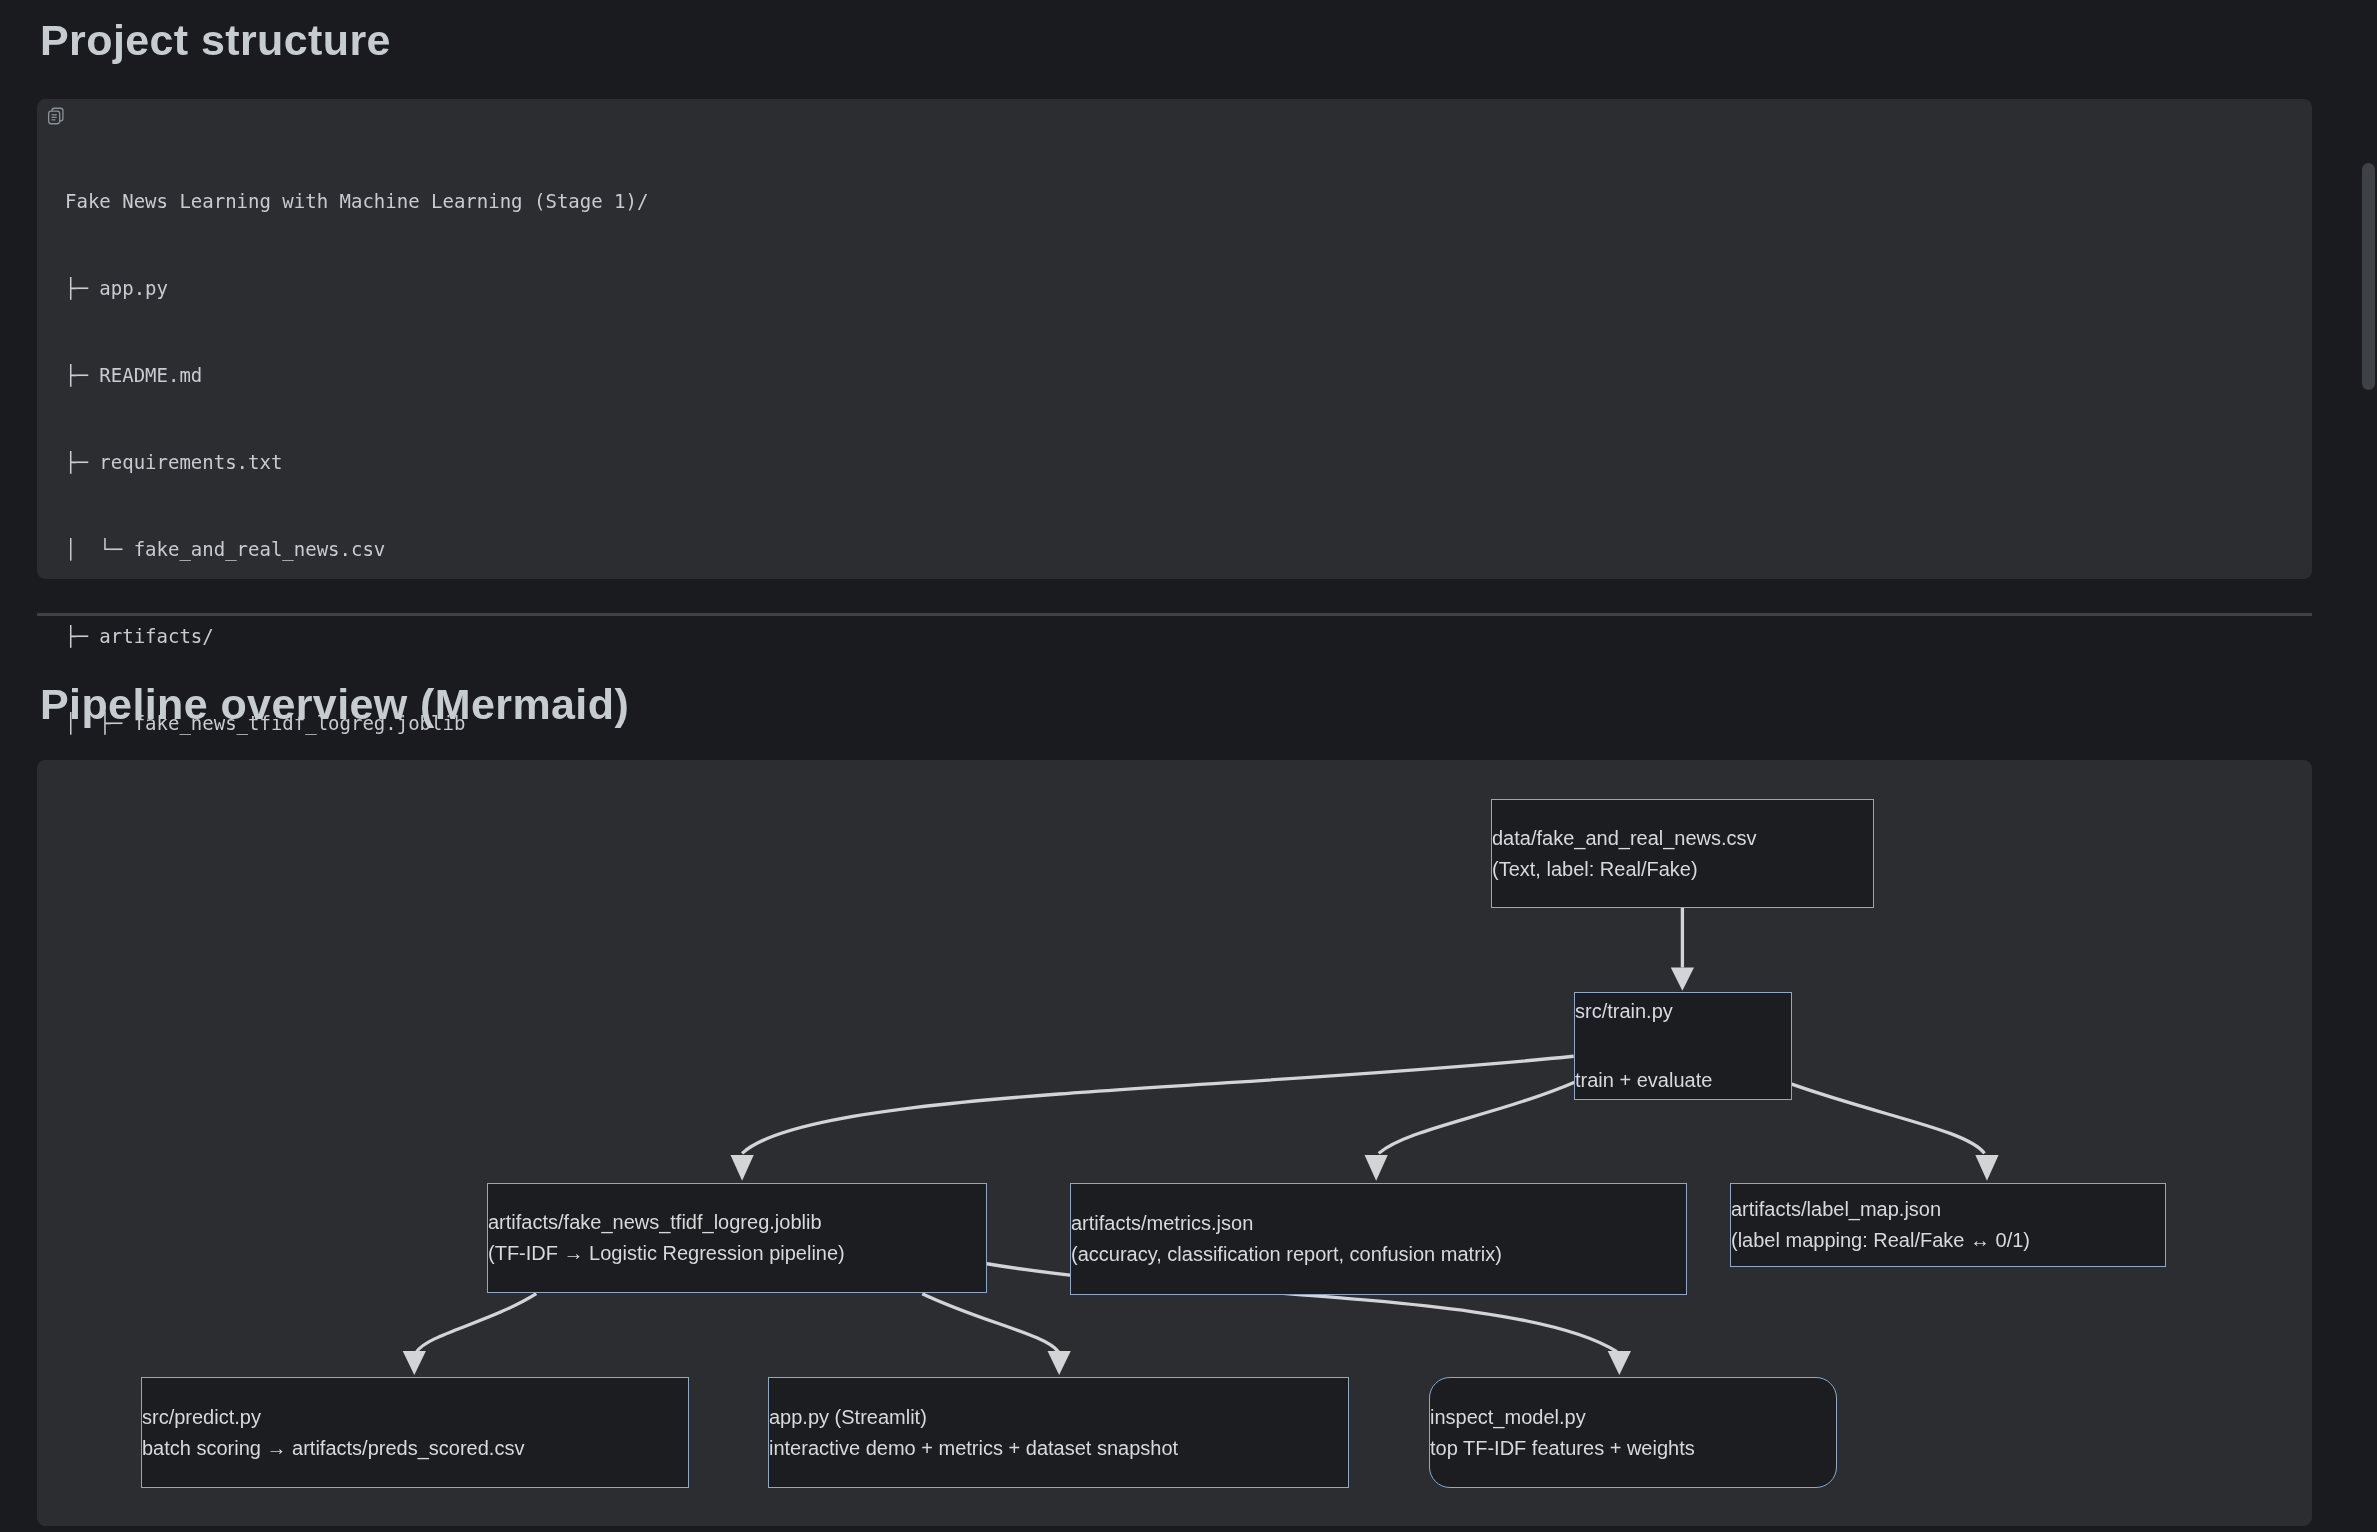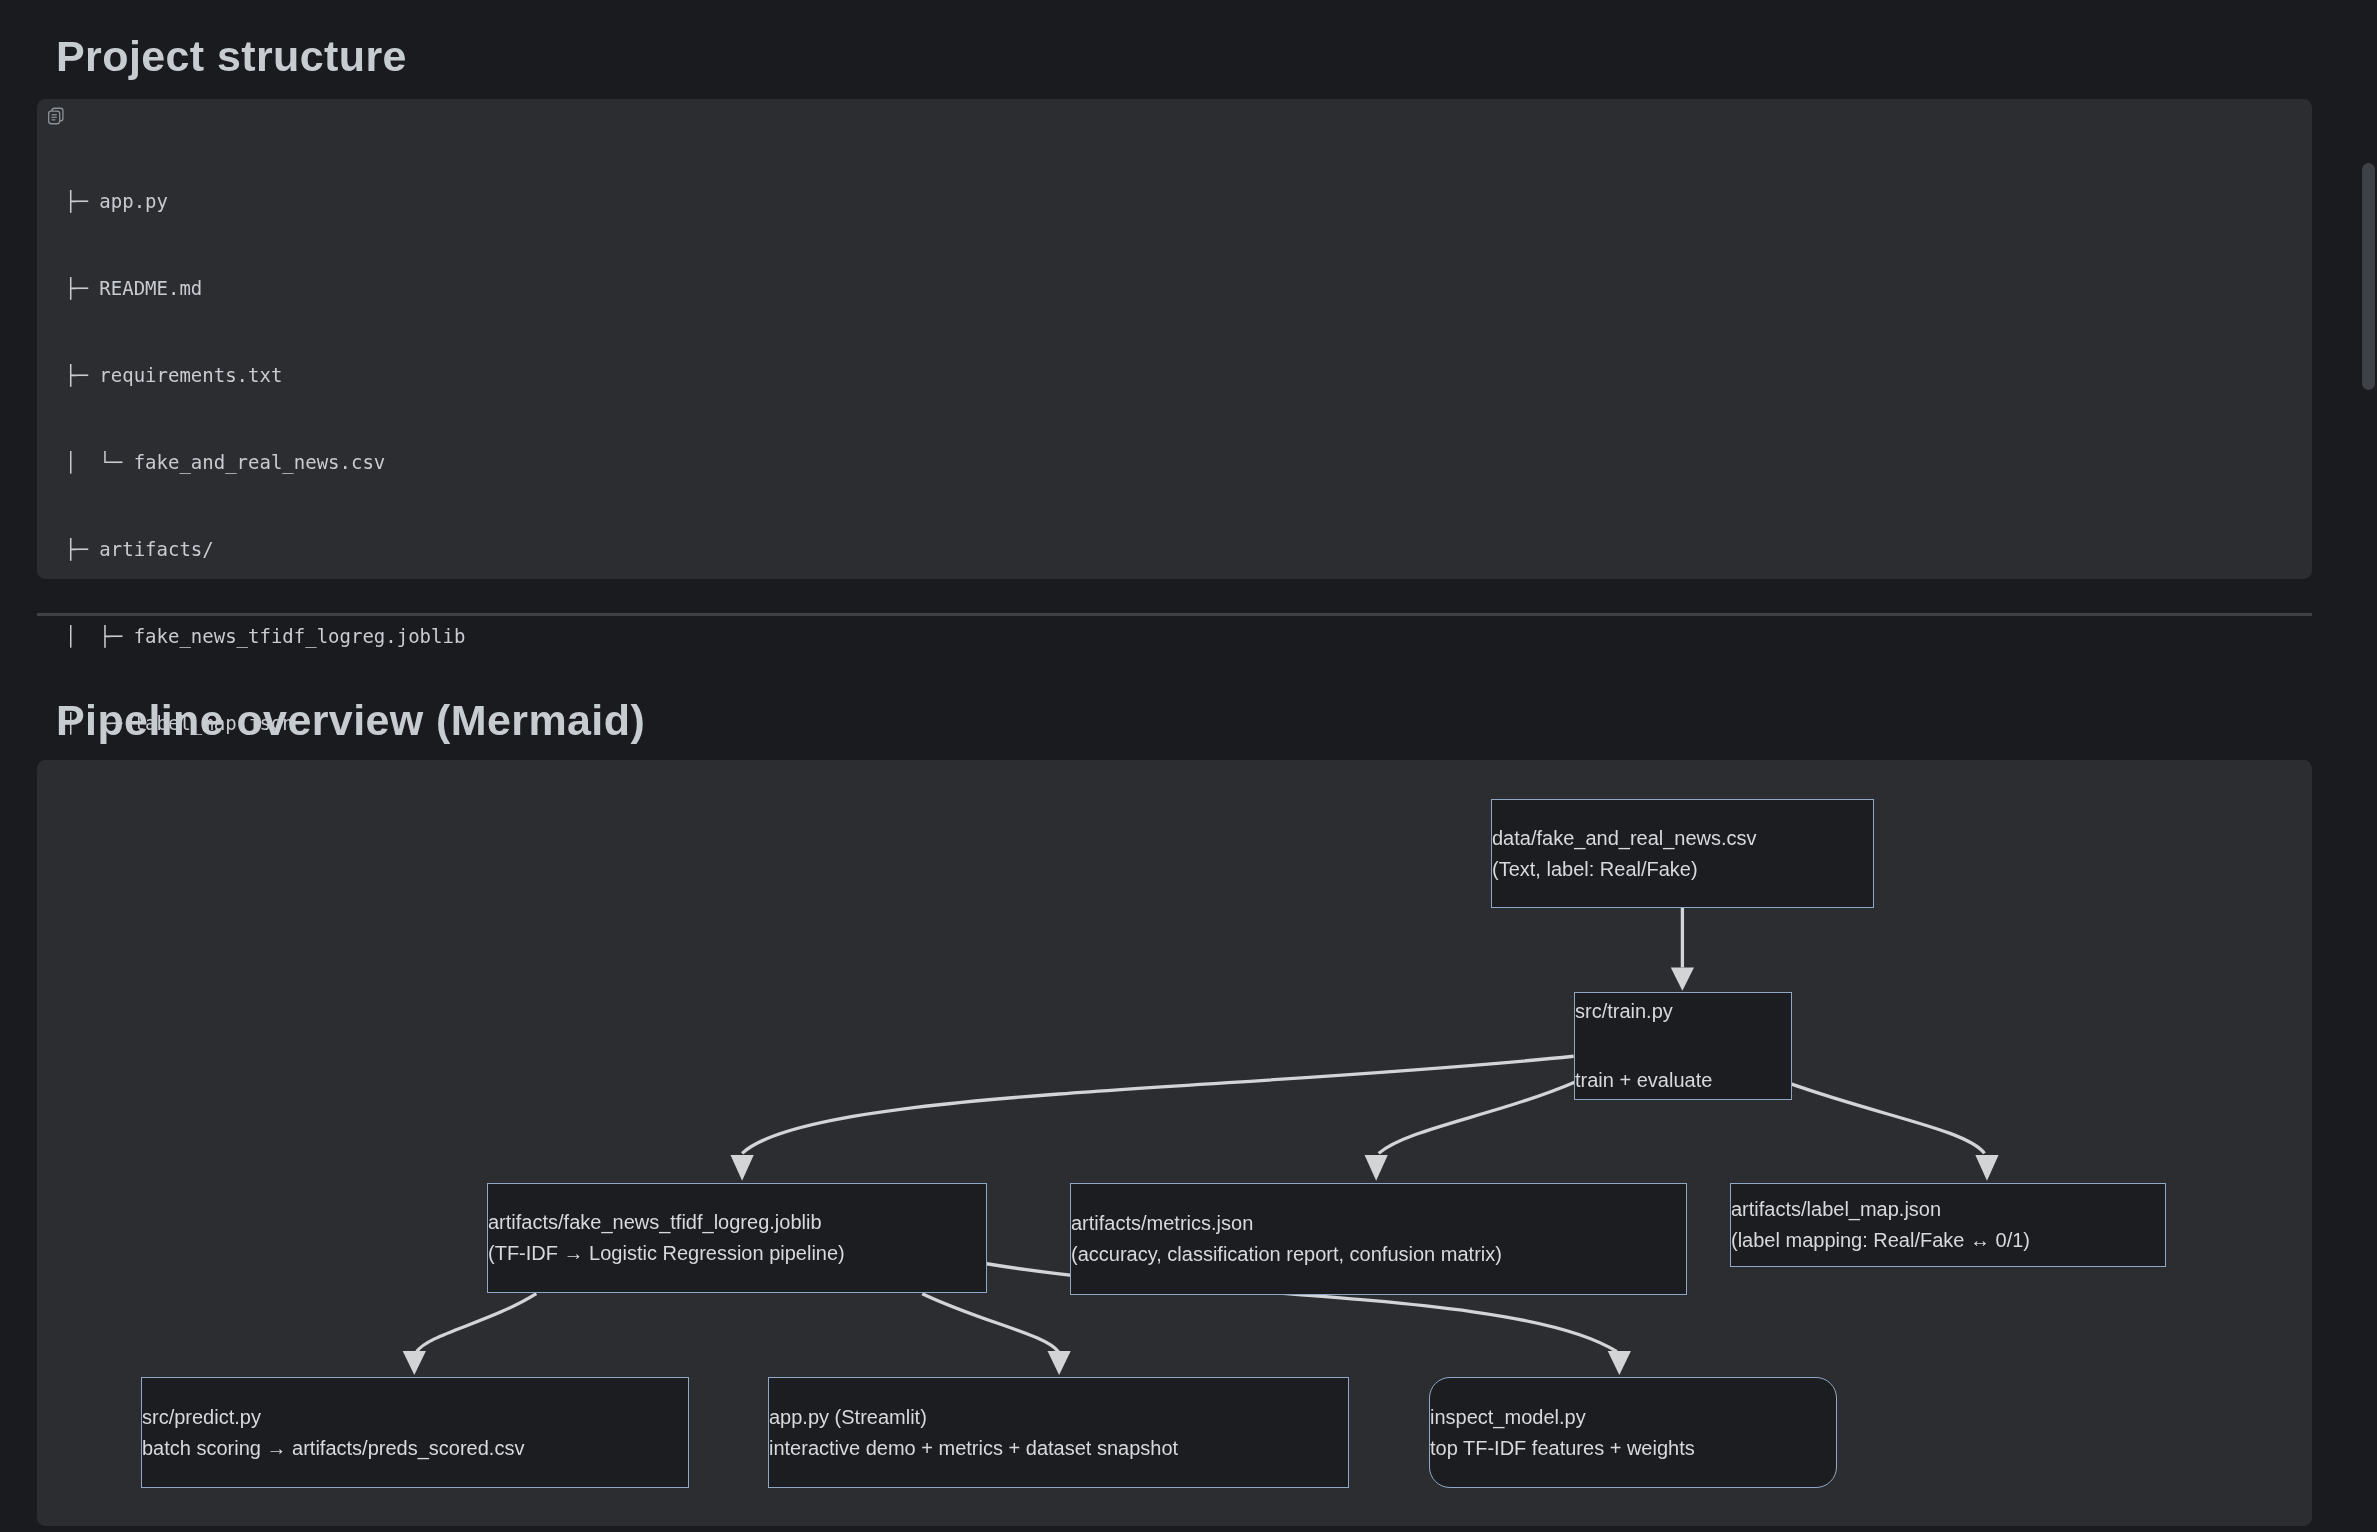--- a/index.html
+++ b/index.html
@@ -5,21 +5,21 @@
   html,body{margin:0;padding:0;}
   body{
     width:2377px;height:1532px;
     background:#1a1b1e;
     overflow:hidden;
     position:relative;
     font-family:"Liberation Sans", sans-serif;
   }
   .heading{
     position:absolute;left:40px;
-    margin:16px;
+    margin:0;
     font-family:"Liberation Sans", sans-serif;
     font-weight:bold;
     font-size:43px;
     line-height:50px;
     color:#c7ccd1;
     letter-spacing:0.4px;
     white-space:nowrap;
   }
   #h-project{top:15px;}
   #h-pipeline{top:679px;}
@@ -113,20 +113,21 @@
   <span class="copy-btn">
     <svg width="18" height="18" viewBox="0 0 22 22">
       <rect x="6" y="1.5" width="13.5" height="15.5" rx="3" fill="none" stroke="#8c9197" stroke-width="1.6"></rect>
       <rect x="2" y="5" width="13.5" height="15.5" rx="3" fill="#2b2d31" stroke="#8c9197" stroke-width="1.6"></rect>
       <line x1="5.5" y1="9.5" x2="12" y2="9.5" stroke="#8c9197" stroke-width="1.5"></line>
       <line x1="5.5" y1="12.6" x2="12" y2="12.6" stroke="#8c9197" stroke-width="1.5"></line>
       <line x1="5.5" y1="15.7" x2="10.2" y2="15.7" stroke="#8c9197" stroke-width="1.5"></line>
     </svg>
   </span>
   <div class="tree">
+    <div>Fake News Learning with Machine Learning (Stage 1)/</div>
     <div>├─ app.py</div>
     <div>├─ README.md</div>
     <div>├─ requirements.txt</div>
     <div>│  └─ fake_and_real_news.csv</div>
     <div>├─ artifacts/</div>
     <div>│  ├─ fake_news_tfidf_logreg.joblib</div>
     <div>│  ├─ label_map.json</div>
     <div>│  ├─ metrics.json</div>
     <div>│  └─ preds.csv</div>
     <div>└─ src/</div>

